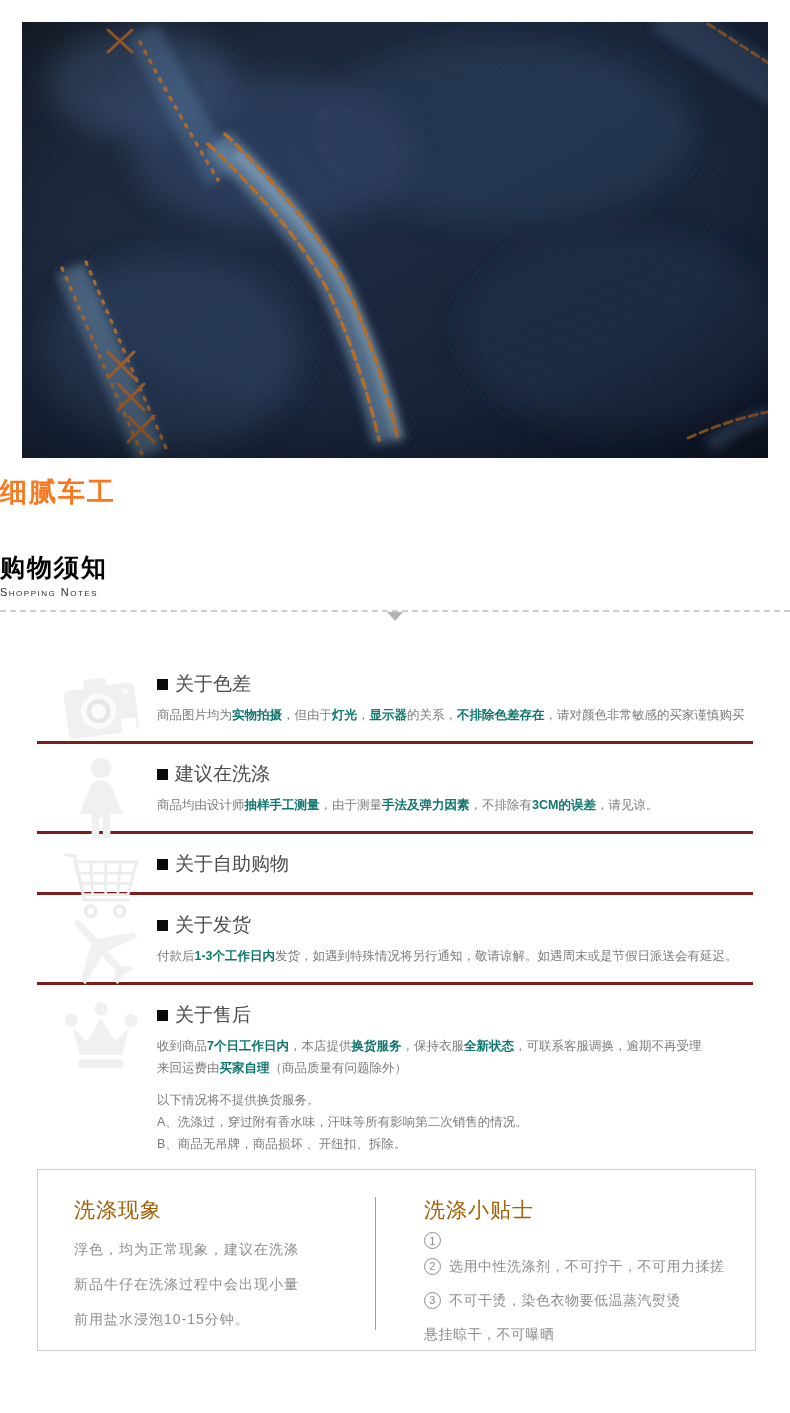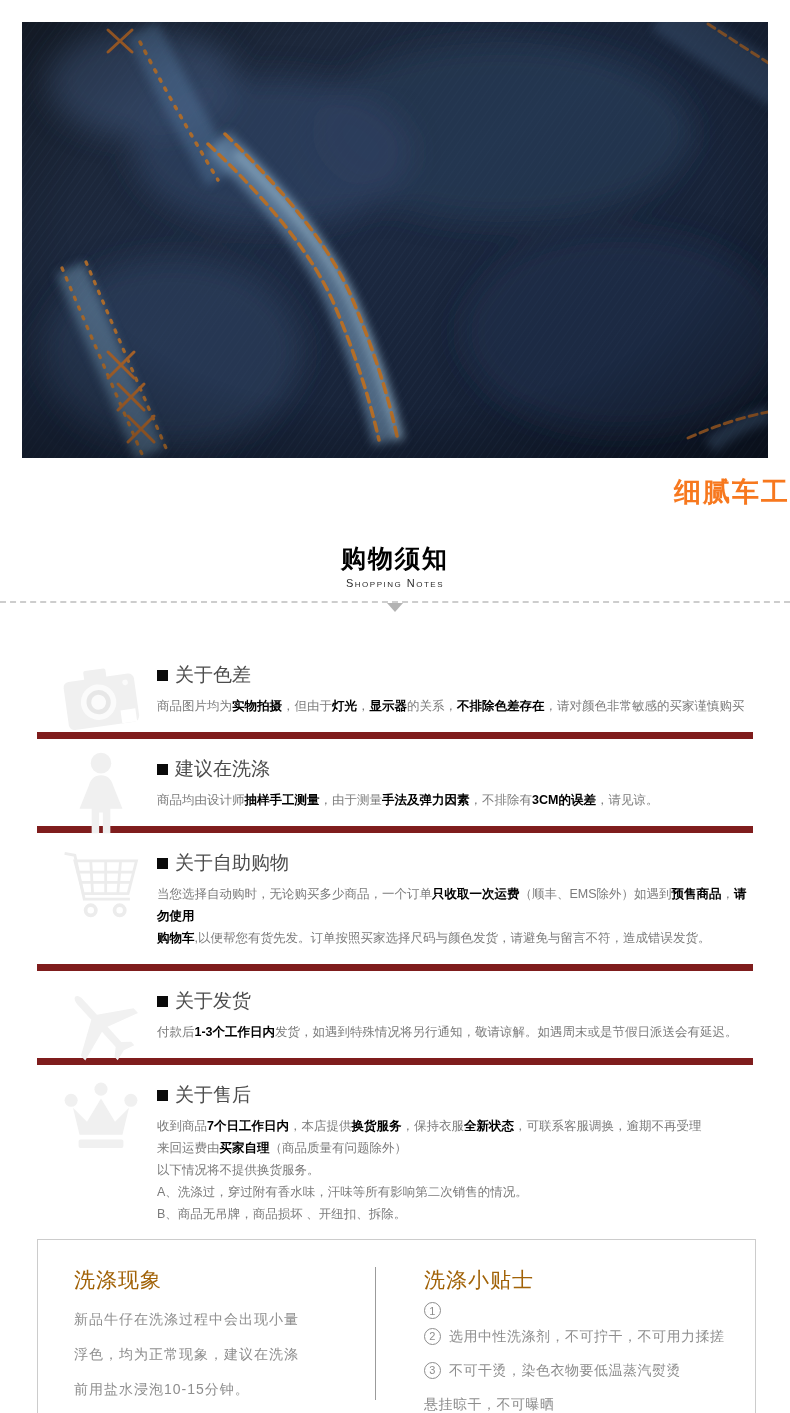--- a/index.html
+++ b/index.html
@@ -4,47 +4,47 @@
 <style>
   * { margin:0; padding:0; box-sizing:border-box; }
   html,body { background:#ffffff; }
   body { width:790px; font-family:"Liberation Sans","DejaVu Sans",sans-serif; }
   .page { position:relative; width:790px; height:1413px; background:#fff; overflow:hidden; }
 
   
   .photo-wrap { margin:22px 22px 0 22px; width:746px; height:436px; overflow:hidden; }
   .photo-wrap svg { display:block; }
 
-  .hero-caption { margin-top:16px; text-align:right; font-size:27px; font-weight:bold;
+  .hero-caption { margin-top:16px; text-align:left; font-size:27px; font-weight:bold;
                   letter-spacing:2px; }
 
   
-  .notes-header { margin-top:32px; text-align:center; }
+  .notes-header { margin-top:41px; }
   .notes-title { font-size:25px; font-weight:bold; color:#000; letter-spacing:2px; }
   .notes-subtitle { margin-top:2px; font-size:11px; color:#2b2b2b; letter-spacing:1.5px;
                     font-variant:small-caps; }
 
   .dashed-divider { position:relative; margin-top:12px; border-top:2px dashed #cdcdcd; }
   .dashed-divider .tri { position:absolute; left:50%; top:0; transform:translateX(-50%);
                          width:0; height:0; border-left:8px solid transparent;
                          border-right:8px solid transparent; border-top:9px solid #b3b3b3; }
 
   
   .sections { margin-top:42px; }
   .sec { position:relative; margin:0 37px; padding:17px 0 15px 120px;
-         border-bottom:7px solid #7f1d1d; }
+         border-bottom:3px solid #7f1d1d; }
   .sec:last-child { border-bottom:none; padding-bottom:8px; }
   .sec-icon { position:absolute; left:18px; top:12px; width:92px; height:84px; }
   .sec-title { font-size:19px; font-weight:400; color:#4c4c4c; line-height:26px;
                display:flex; align-items:center; }
   .sec-title::before { content:""; display:inline-block; width:11px; height:11px;
                        background:#0a0a0a; margin-right:7px; flex:0 0 auto; }
   .sec-body { margin-top:7px; font-size:12.5px; color:#7b7b7b; line-height:22px; }
-  .sec-para + .sec-para { margin-top:0; }
-  .sec-line .b { font-weight:bold; color:#000000; }
+  .sec-para + .sec-para { margin-top:10px; }
+  .sec-line .b { font-weight:bold; color:#0f766e; }
 
   
   .wash-box { margin:6px 34px 0 37px; height:182px; border:1px solid #cccccc;
               display:flex; }
   .wash-left { width:337px; padding:26px 0 0 36px; }
   .wash-vdivider { width:1px; background:#9b9b9b; margin:27px 0 20px 0; }
   .wash-right { flex:1; padding:26px 0 0 48px; }
   .wash-title { font-size:21px; color:#a16207; letter-spacing:1px; }
   .wash-left .wash-lines { margin-top:8px; font-size:14px; color:#8d8d8d; line-height:35px;
                            letter-spacing:1px; }
@@ -203,26 +203,20 @@
         </div>
     </section>
 
     <section class="sec">
       <svg class="sec-icon" aria-hidden="true">
           <use href="#sym-cart-icon" xlink:href="#sym-cart-icon"></use>
         </svg>
       <h3 class="sec-title">
         <span class="sec-title-text">关于自助购物</span>
       </h3>
-      <div class="sec-body">
-          <div class="sec-para">
-            <div class="sec-line"><span>当您选择自动购时，无论购买多少商品，一个订单</span><span class="b">只收取一次运费</span><span>（顺丰、EMS除外）如遇到</span><span class="b">预售商品</span><span>，</span><span class="b">请勿使用</span></div>
-            <div class="sec-line"><span class="b">购物车</span><span>,以便帮您有货先发。订单按照买家选择尺码与颜色发货，请避免与留言不符，造成错误发货。</span></div>
-          </div>
-        </div>
     </section>
 
     <section class="sec">
       <svg class="sec-icon" aria-hidden="true">
           <use href="#sym-plane-icon" xlink:href="#sym-plane-icon"></use>
         </svg>
       <h3 class="sec-title">
         <span class="sec-title-text">关于发货</span>
       </h3>
       <div class="sec-body">
@@ -250,22 +244,22 @@
             <div class="sec-line"><span>B、商品无吊牌，商品损坏 、开纽扣、拆除。</span></div>
           </div>
         </div>
     </section>
   </div>
 
   <div class="wash-box">
     <div class="wash-left">
       <div class="wash-title">洗涤现象</div>
       <div class="wash-lines">
+          <div>浮色，均为正常现象，建议在洗涤</div>
           <div>新品牛仔在洗涤过程中会出现小量</div>
-          <div>浮色，均为正常现象，建议在洗涤</div>
           <div>前用盐水浸泡10-15分钟。</div>
         </div>
     </div>
     <div class="wash-vdivider"></div>
     <div class="wash-right">
       <div class="wash-title">洗涤小贴士</div>
       <div class="wash-tips">
           <div class="wash-tip">
             <span class="tip-num">1</span>
           </div>

